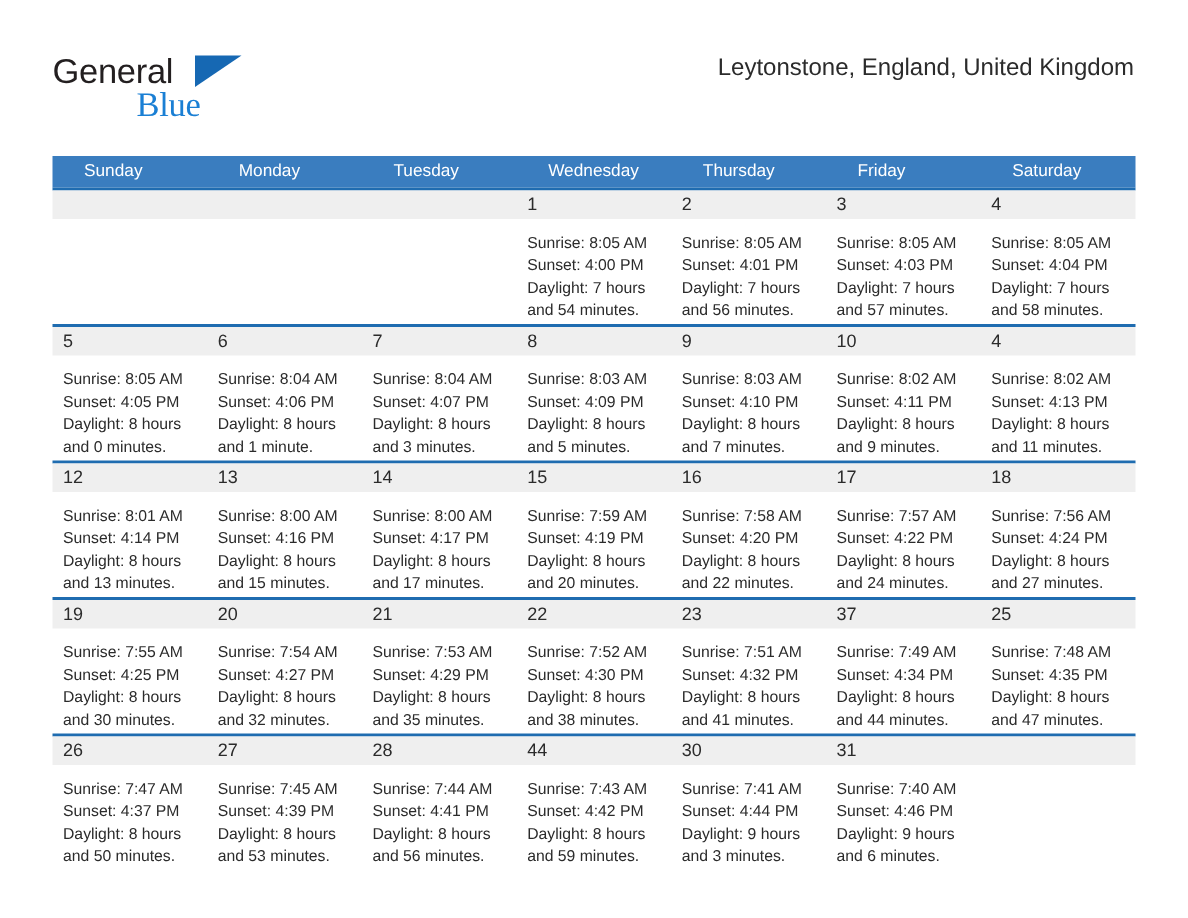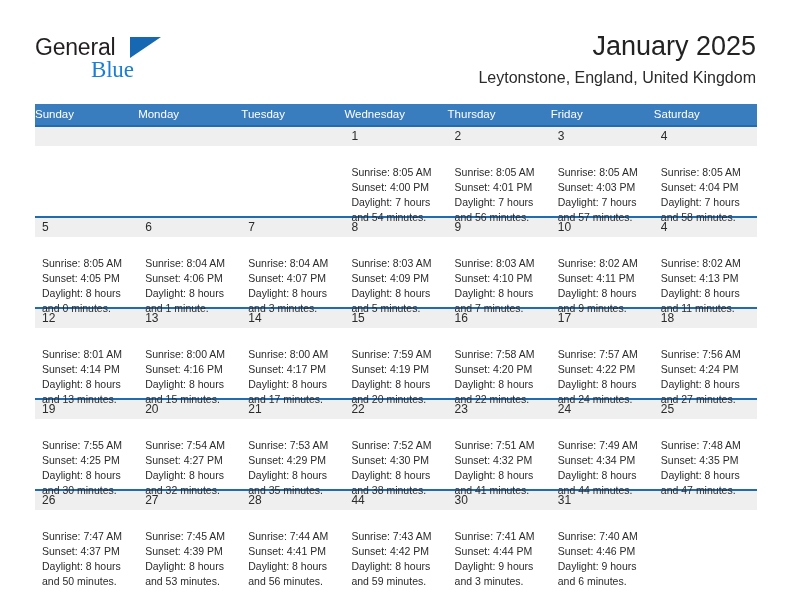--- a/index.html
+++ b/index.html
@@ -92,21 +92,21 @@
   .dow-row {
     display: flex;
     background: #3a7dbf;
     height: 21px;
   }
   .dow {
     flex: 1 1 0;
     color: #ffffff;
     font-size: 11.5px;
     line-height: 21px;
-    padding-left: 0;
+    padding-left: 21px;
     box-sizing: border-box;
     white-space: nowrap;
   }
   .week {
     display: flex;
     border-top: 2px solid #1f6cb0;
     position: relative;
   }
   .week:first-of-type {
     border-top: none;
@@ -135,39 +135,38 @@
   .daynum {
     font-size: 12px;
     color: #2b2b2b;
     line-height: 19px;
     height: 19px;
   }
   .dayinfo {
     font-size: 10.5px;
     color: #2b2b2b;
     line-height: 15px;
-    margin-top: 19px;
+    margin-top: 9px;
     white-space: pre-line;
   }
 </style>
 </head>
 <body>
 
 <div class="page">
 
   <div class="header">
 
     <div class="brand">
       <span class="brand-general">General</span>
       <span class="brand-triangle"></span>
       <span class="brand-blue">Blue</span>
     </div>
 
     <div class="title-block">
-      <div class="cal-title">January 2025</div>
       <div class="cal-location">Leytonstone, England, United Kingdom</div>
     </div>
 
   </div>
 
   <div class="calendar">
 
     <div class="dow-row">
       <div class="dow">Sunday</div>
       <div class="dow">Monday</div>
@@ -359,21 +358,21 @@
 and 38 minutes.</div>
       </div>
       <div class="day">
         <div class="daynum">23</div>
         <div class="dayinfo">Sunrise: 7:51 AM
 Sunset: 4:32 PM
 Daylight: 8 hours
 and 41 minutes.</div>
       </div>
       <div class="day">
-        <div class="daynum">24</div>
+        <div class="daynum">37</div>
         <div class="dayinfo">Sunrise: 7:49 AM
 Sunset: 4:34 PM
 Daylight: 8 hours
 and 44 minutes.</div>
       </div>
       <div class="day">
         <div class="daynum">25</div>
         <div class="dayinfo">Sunrise: 7:48 AM
 Sunset: 4:35 PM
 Daylight: 8 hours

